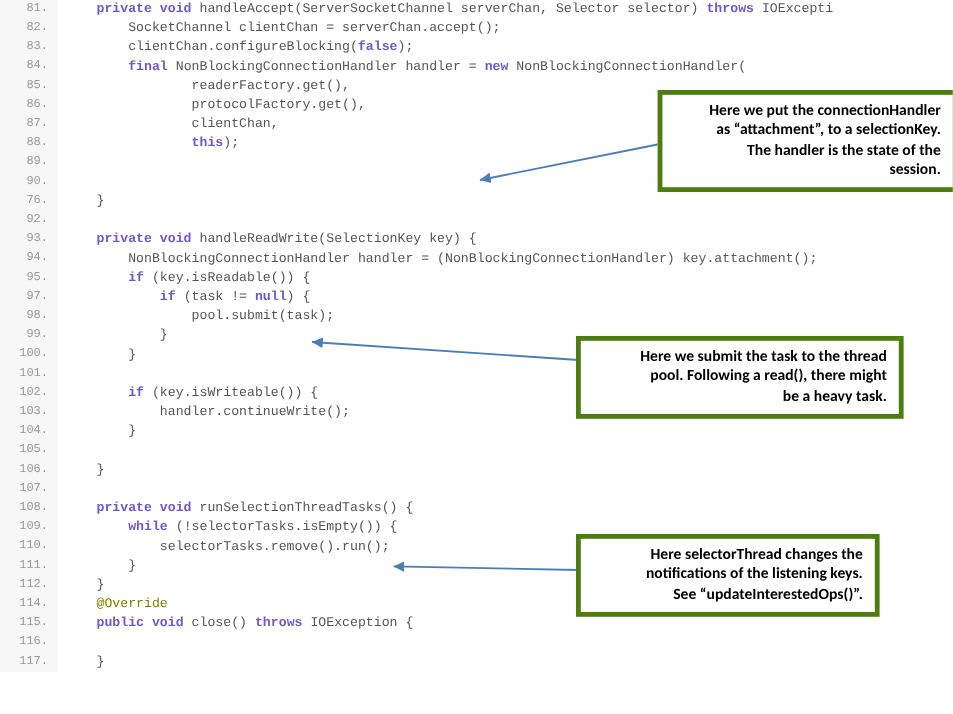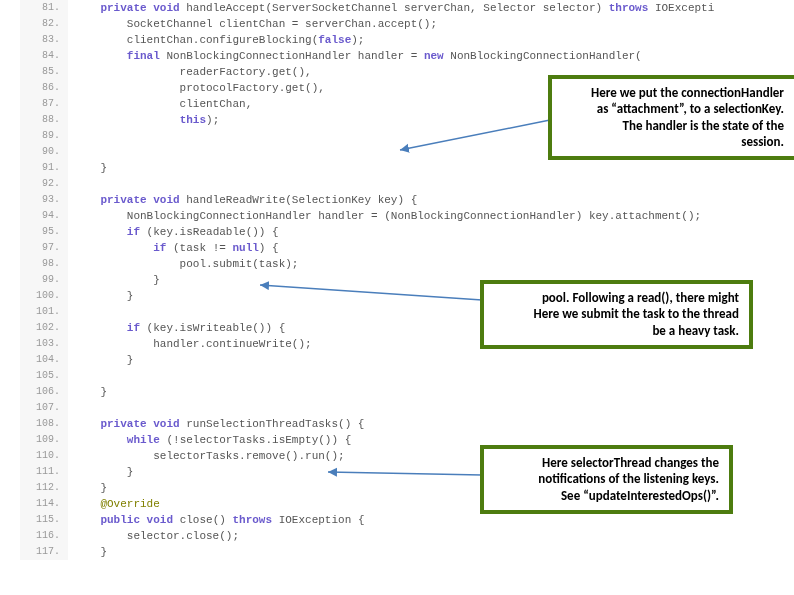--- a/index.html
+++ b/index.html
@@ -17,21 +17,20 @@
     position: absolute;
     left: 0;
     top: 0;
     width: 640px;
   }
   .line {
     display: flex;
     height: 16px;
     line-height: 16px;
     white-space: pre;
-    margin-left: 20px;
   }
   .gutter {
     width: 40px;
     text-align: right;
     padding-right: 8px;
     color: #999;
     background: #f7f7f7;
     font-size: 10px;
     flex-shrink: 0;
   }
@@ -68,21 +67,21 @@
     <div class="line"><div class="gutter">81.</div><div class="code">    <span class="kw">private void</span> handleAccept(ServerSocketChannel serverChan, Selector selector) <span class="kw">throws</span> IOExcepti</div></div>
     <div class="line"><div class="gutter">82.</div><div class="code">        SocketChannel clientChan = serverChan.accept();</div></div>
     <div class="line"><div class="gutter">83.</div><div class="code">        clientChan.configureBlocking(<span class="kw">false</span>);</div></div>
     <div class="line"><div class="gutter">84.</div><div class="code">        <span class="kw">final</span> NonBlockingConnectionHandler handler = <span class="kw">new</span> NonBlockingConnectionHandler(</div></div>
     <div class="line"><div class="gutter">85.</div><div class="code">                readerFactory.get(),</div></div>
     <div class="line"><div class="gutter">86.</div><div class="code">                protocolFactory.get(),</div></div>
     <div class="line"><div class="gutter">87.</div><div class="code">                clientChan,</div></div>
     <div class="line"><div class="gutter">88.</div><div class="code">                <span class="kw">this</span>);</div></div>
     <div class="line"><div class="gutter">89.</div><div class="code">        </div></div>
     <div class="line"><div class="gutter">90.</div></div>
-    <div class="line"><div class="gutter">91.</div><div class="code">    }</div></div>
+    <div class="line"><div class="gutter">76.</div><div class="code">    }</div></div>
     <div class="line"><div class="gutter">92.</div><div class="code">    </div></div>
     <div class="line"><div class="gutter">93.</div><div class="code">    <span class="kw">private void</span> handleReadWrite(SelectionKey key) {</div></div>
     <div class="line"><div class="gutter">94.</div><div class="code">        NonBlockingConnectionHandler handler = (NonBlockingConnectionHandler) key.attachment();</div></div>
     <div class="line"><div class="gutter">95.</div><div class="code">        <span class="kw">if</span> (key.isReadable()) {</div></div>
     <div class="line"><div class="gutter">97.</div><div class="code">            <span class="kw">if</span> (task != <span class="kw">null</span>) {</div></div>
     <div class="line"><div class="gutter">98.</div><div class="code">                pool.submit(task);</div></div>
     <div class="line"><div class="gutter">99.</div><div class="code">            }</div></div>
     <div class="line"><div class="gutter">100.</div><div class="code">        }</div></div>
     <div class="line"><div class="gutter">101.</div><div class="code">        </div></div>
     <div class="line"><div class="gutter">102.</div><div class="code">        <span class="kw">if</span> (key.isWriteable()) {</div></div>
@@ -91,42 +90,42 @@
     <div class="line"><div class="gutter">105.</div><div class="code">        </div></div>
     <div class="line"><div class="gutter">106.</div><div class="code">    }</div></div>
     <div class="line"><div class="gutter">107.</div><div class="code">    </div></div>
     <div class="line"><div class="gutter">108.</div><div class="code">    <span class="kw">private void</span> runSelectionThreadTasks() {</div></div>
     <div class="line"><div class="gutter">109.</div><div class="code">        <span class="kw">while</span> (!selectorTasks.isEmpty()) {</div></div>
     <div class="line"><div class="gutter">110.</div><div class="code">            selectorTasks.remove().run();</div></div>
     <div class="line"><div class="gutter">111.</div><div class="code">        }</div></div>
     <div class="line"><div class="gutter">112.</div><div class="code">    }</div></div>
     <div class="line"><div class="gutter">114.</div><div class="code">    <span class="ann">@Override</span></div></div>
     <div class="line"><div class="gutter">115.</div><div class="code">    <span class="kw">public void</span> close() <span class="kw">throws</span> IOException {</div></div>
-    <div class="line"><div class="gutter">116.</div><div class="code">        selector.close();</div></div>
+    <div class="line"><div class="gutter">116.</div></div>
     <div class="line"><div class="gutter">117.</div><div class="code">    }</div></div>
   </div>
 
 <div class="callout" style="left:548px; top:75px; width:222px;">
   <div>Here we put the connectionHandler</div>
   <div>as “attachment”, to a selectionKey.</div>
   <div>The handler is the state of the</div>
   <div>session.</div>
 </div>
 <svg class="arrow" style="left:0; top:0;" width="794" height="595">
   <defs>
     <marker id="ah1" markerWidth="8" markerHeight="8" refX="6" refY="3" orient="auto">
       <path d="M0,0 L6,3 L0,6 Z" fill="#4a7ebb"></path>
     </marker>
   </defs>
   <line x1="550" y1="120" x2="400" y2="150" stroke="#4a7ebb" stroke-width="1.5" marker-end="url(#ah1)"></line>
 </svg>
 
 <div class="callout" style="left:480px; top:280px; width:245px;">
+  <div>Here we submit the task to the thread</div>
   <div>pool. Following a read(), there might</div>
-  <div>Here we submit the task to the thread</div>
   <div>be a heavy task.</div>
 </div>
 <svg class="arrow" style="left:0; top:0;" width="794" height="595">
   <line x1="482" y1="300" x2="260" y2="285" stroke="#4a7ebb" stroke-width="1.5" marker-end="url(#ah1)"></line>
 </svg>
 
 <div class="callout" style="left:480px; top:445px; width:225px;">
   <div>Here selectorThread changes the</div>
   <div>notifications of the listening keys.</div>
   <div>See “updateInterestedOps()”.</div>

